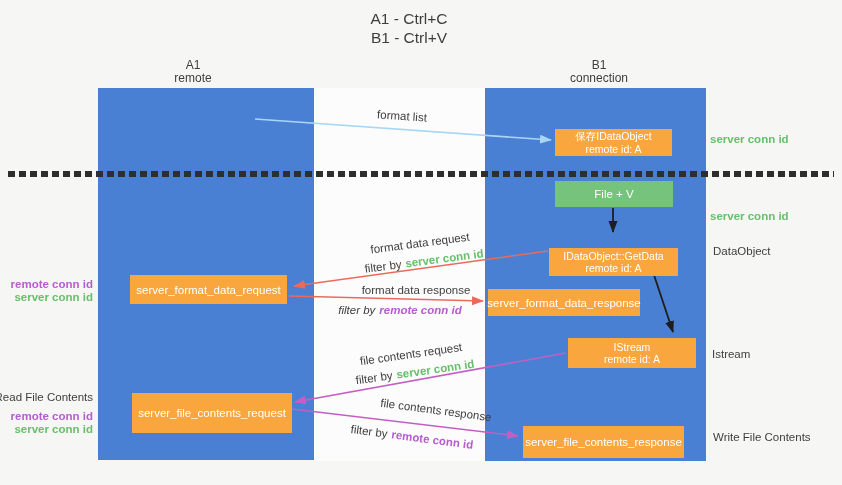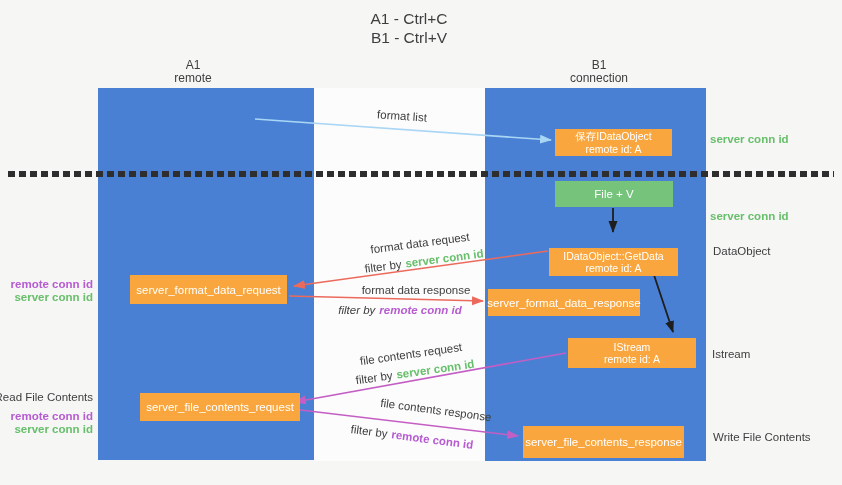--- a/index.html
+++ b/index.html
@@ -34,21 +34,21 @@
   .node.green{background:var(--node-green,#76c47c);}
   .node.orange{background:var(--node-orange,#f8a63d);}
   .node.two-line{flex-direction:column;font-size:10.5px;line-height:12.5px;}
   .n-ctrlc{left:137px;top:105px;width:116px;height:28px;}
   .n-saveobj{left:555px;top:129px;width:117px;height:27px;}
   .n-ctrlv{left:555px;top:181px;width:118px;height:26px;}
   .n-getdata{left:549px;top:231px;width:129px;height:28px;margin-top:17px;}
   .n-fmtreq{left:130px;top:275px;width:157px;height:29px;}
   .n-fmtresp{left:488px;top:289px;width:152px;height:27px;}
   .n-istream{left:568px;top:338px;width:128px;height:30px;}
-  .n-filereq{left:140px;top:393px;width:160px;height:28px;}
+  .n-filereq{left:132px;top:393px;width:160px;height:40px;}
   .n-fileresp{left:523px;top:426px;width:161px;height:32px;}
   .elabel{position:absolute;white-space:nowrap;font-size:11.5px;z-index:5;color:var(--text-dark,#3e3e3e);}
   .lab-fmtlist{left:402px;top:116px;transform:translate(-50%,-50%) rotate(4deg);}
   .lab-fdreq{left:420px;top:243px;transform:translate(-50%,-50%) rotate(-7.5deg);}
   .lab-fdreq-f{left:424px;top:261px;transform:translate(-50%,-50%) rotate(-7.5deg);}
   .lab-fdresp{left:416px;top:290px;transform:translate(-50%,-50%);}
   .lab-fdresp-f{left:400px;top:310px;transform:translate(-50%,-50%);font-style:italic;}
   .lab-fcreq{left:411px;top:354px;transform:translate(-50%,-50%) rotate(-8deg);}
   .lab-fcreq-f{left:415px;top:372px;transform:translate(-50%,-50%) rotate(-8deg);}
   .lab-fcresp{left:436px;top:410px;transform:translate(-50%,-50%) rotate(7.5deg);}

